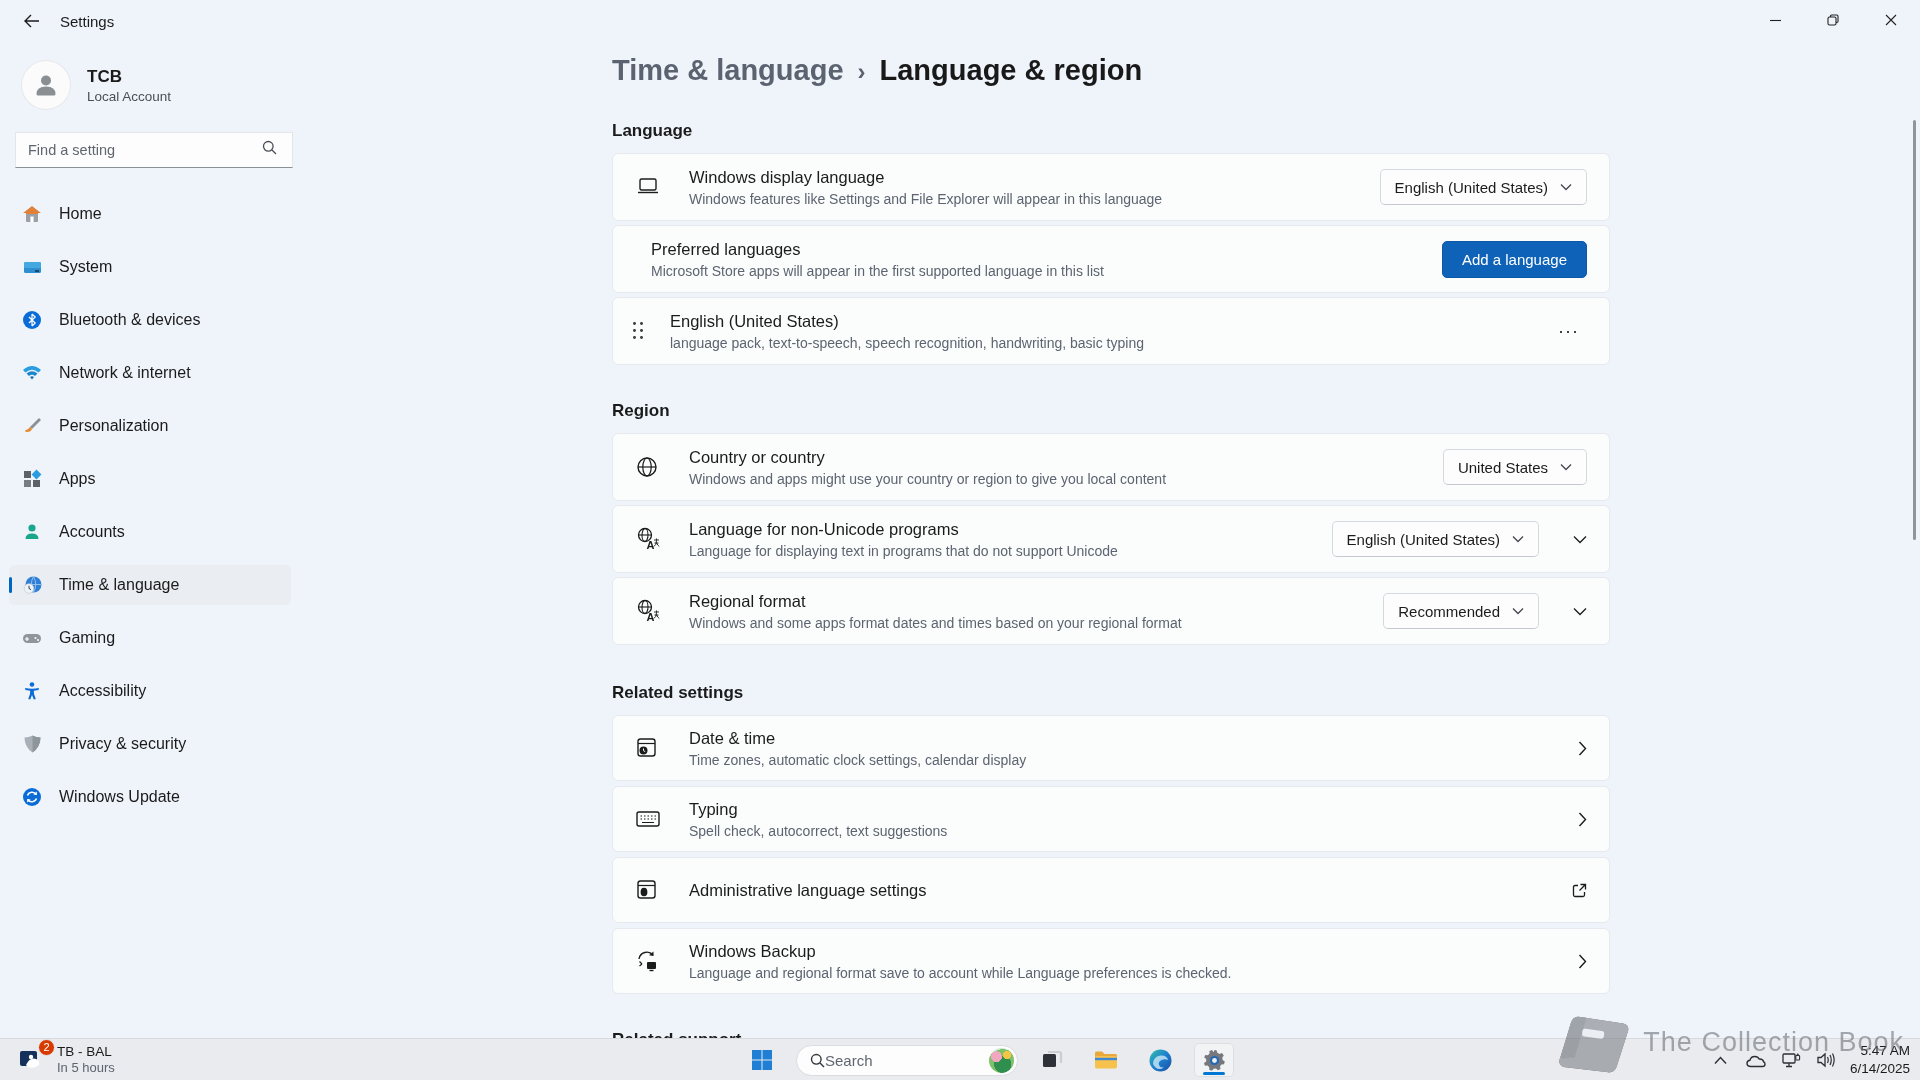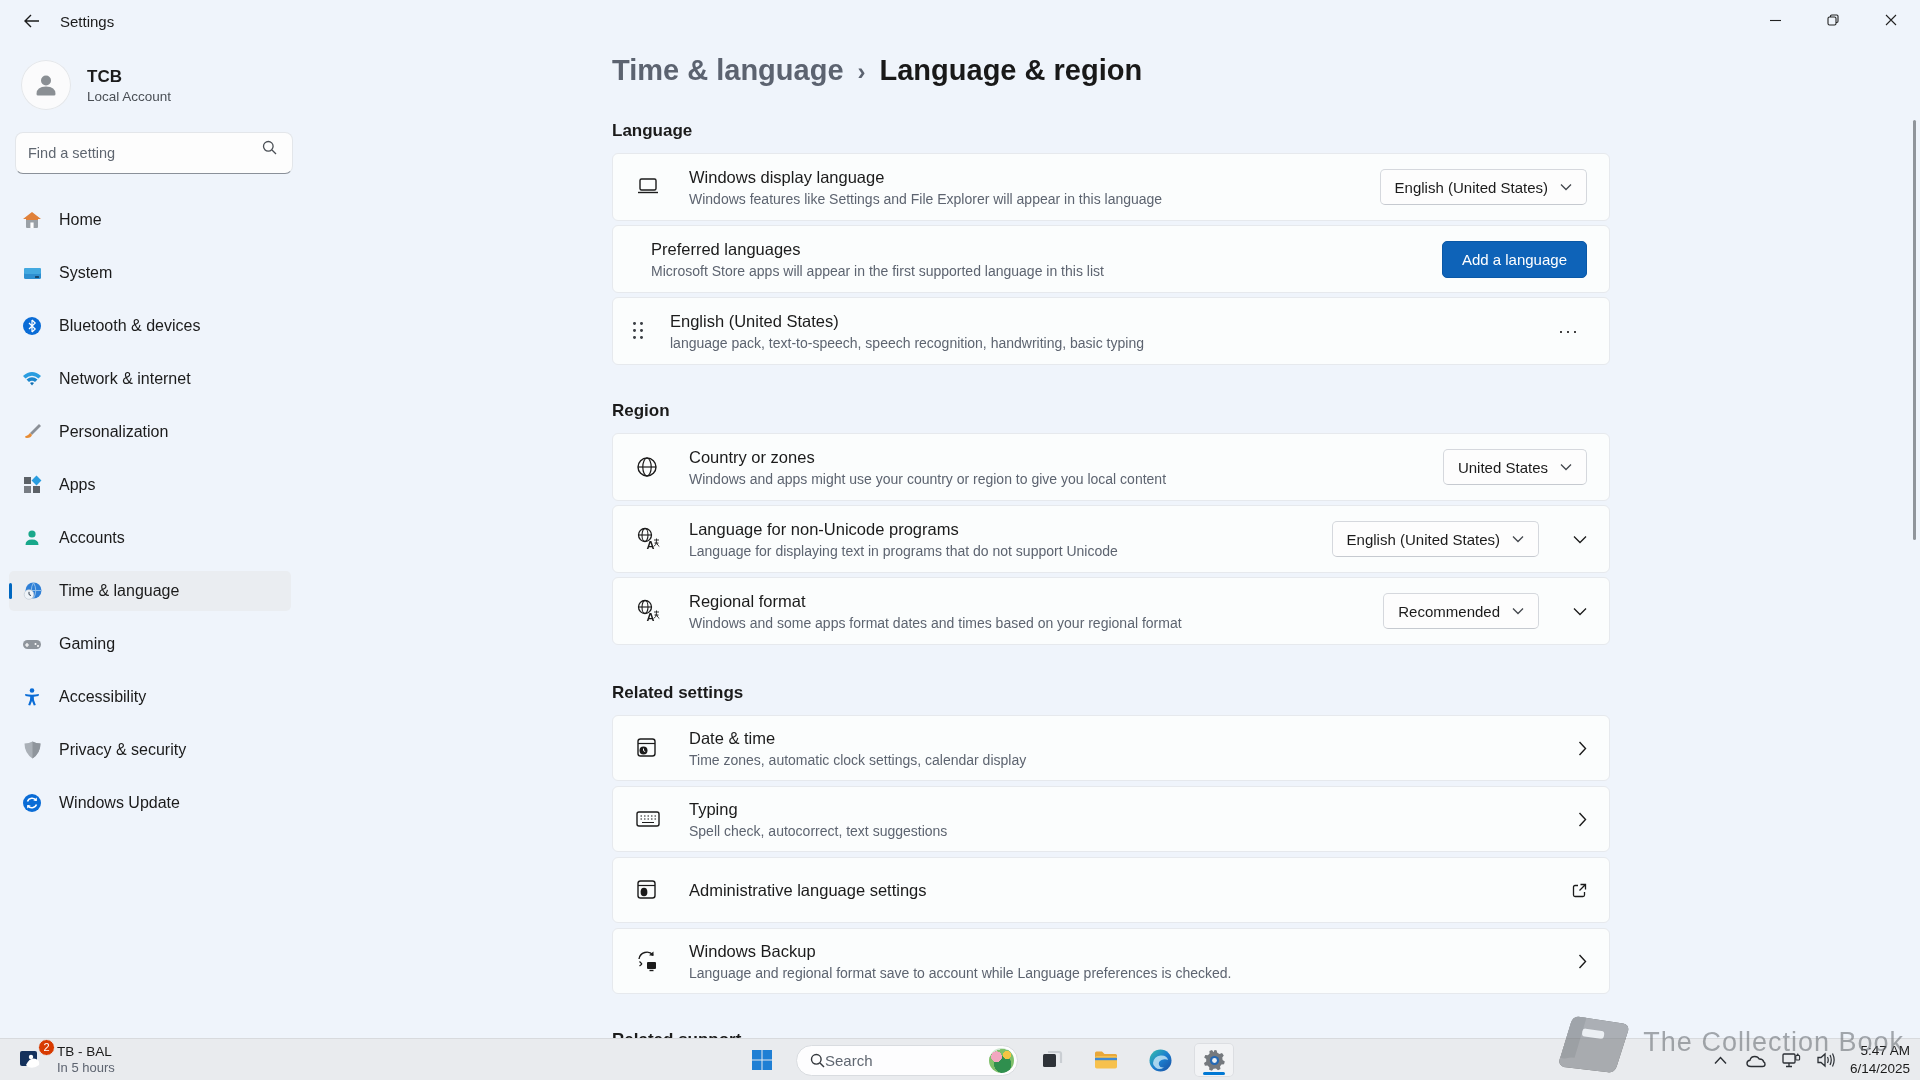--- a/index.html
+++ b/index.html
@@ -14,22 +14,22 @@
   .win-controls { position:absolute; right:0; top:0; display:flex; }
   .win-btn { width:58px; height:40px; display:flex; align-items:center; justify-content:center; color:#222; }
 
   
   .sidebar { position:absolute; top:42px; left:0; width:300px; bottom:42px; padding:10px 9px 0 9px; }
   .user-row { display:flex; align-items:center; gap:16px; padding:8px 10px 22px 12px; }
   .avatar { width:50px; height:50px; border-radius:50%; background:#fbfbfc; display:flex; align-items:center; justify-content:center; box-shadow:0 0 0 1px #e3e6ea inset; }
   .user-name { font-size:17px; font-weight:700; }
   .user-type { font-size:13.5px; color:#4a4f55; margin-top:2px; }
   .search-box { position:relative; margin:0 4px 26px 6px; }
-  .search-box input { width:278px; height:42px; background:#fdfdfd; border:1px solid #e3e6ea;
-    border-bottom:1px solid #8a9099; border-radius:8px; padding:0 34px 0 12px; font-size:14.5px;
+  .search-box input { width:278px; height:36px; background:#fdfdfd; border:1px solid #e3e6ea;
+    border-bottom:1px solid #8a9099; border-radius:0; padding:0 34px 0 12px; font-size:14.5px;
     font-family:"Liberation Sans",sans-serif; color:#1b1b1b; outline:none; }
   .search-box input::placeholder { color:#5f6670; }
   .search-glyph { position:absolute; right:10px; top:8px; }
   .nav { display:flex; flex-direction:column; gap:13px; }
   .nav-item { position:relative; display:flex; align-items:center; gap:16px; height:40px;
     padding:0 12px; border-radius:5px; font-size:16px; cursor:pointer; }
   .nav-item.active { background:#eaedf1; }
   .nav-item.active::before { content:""; position:absolute; left:0; top:12px; width:3px; height:16px;
     border-radius:2px; background:#0067c0; }
   .nav-ico { width:22px; height:22px; display:flex; align-items:center; justify-content:center; }
@@ -328,21 +328,21 @@
 
   <div class="card h68">
     <span class="row-ico">
       <svg width="24" height="24" viewBox="0 0 24 24">
           <circle cx="12" cy="12" r="9" fill="none" stroke="#1b1b1b" stroke-width="1.4"></circle>
           <ellipse cx="12" cy="12" rx="4.2" ry="9" fill="none" stroke="#1b1b1b" stroke-width="1.2"></ellipse>
           <path d="M3 12 H21" stroke="#1b1b1b" stroke-width="1.2"></path>
         </svg>
     </span>
     <div class="row-text">
-      <div class="row-title">Country or zones</div>
+      <div class="row-title">Country or country</div>
       <div class="row-sub">Windows and apps might use your country or region to give you local content</div>
     </div>
     <div class="dd-btn">
       <span>United States</span>
       <svg width="12" height="8" viewBox="0 0 12 8">
           <path d="M1 1.5 L6 6.5 L11 1.5" stroke="#43474d" stroke-width="1.3" fill="none"></path>
         </svg>
     </div>
   </div>
 

